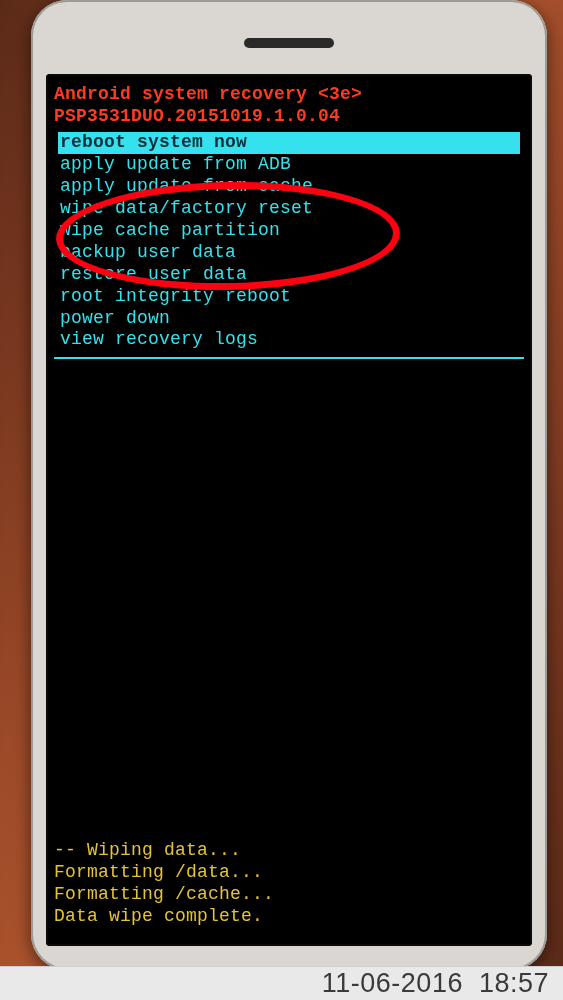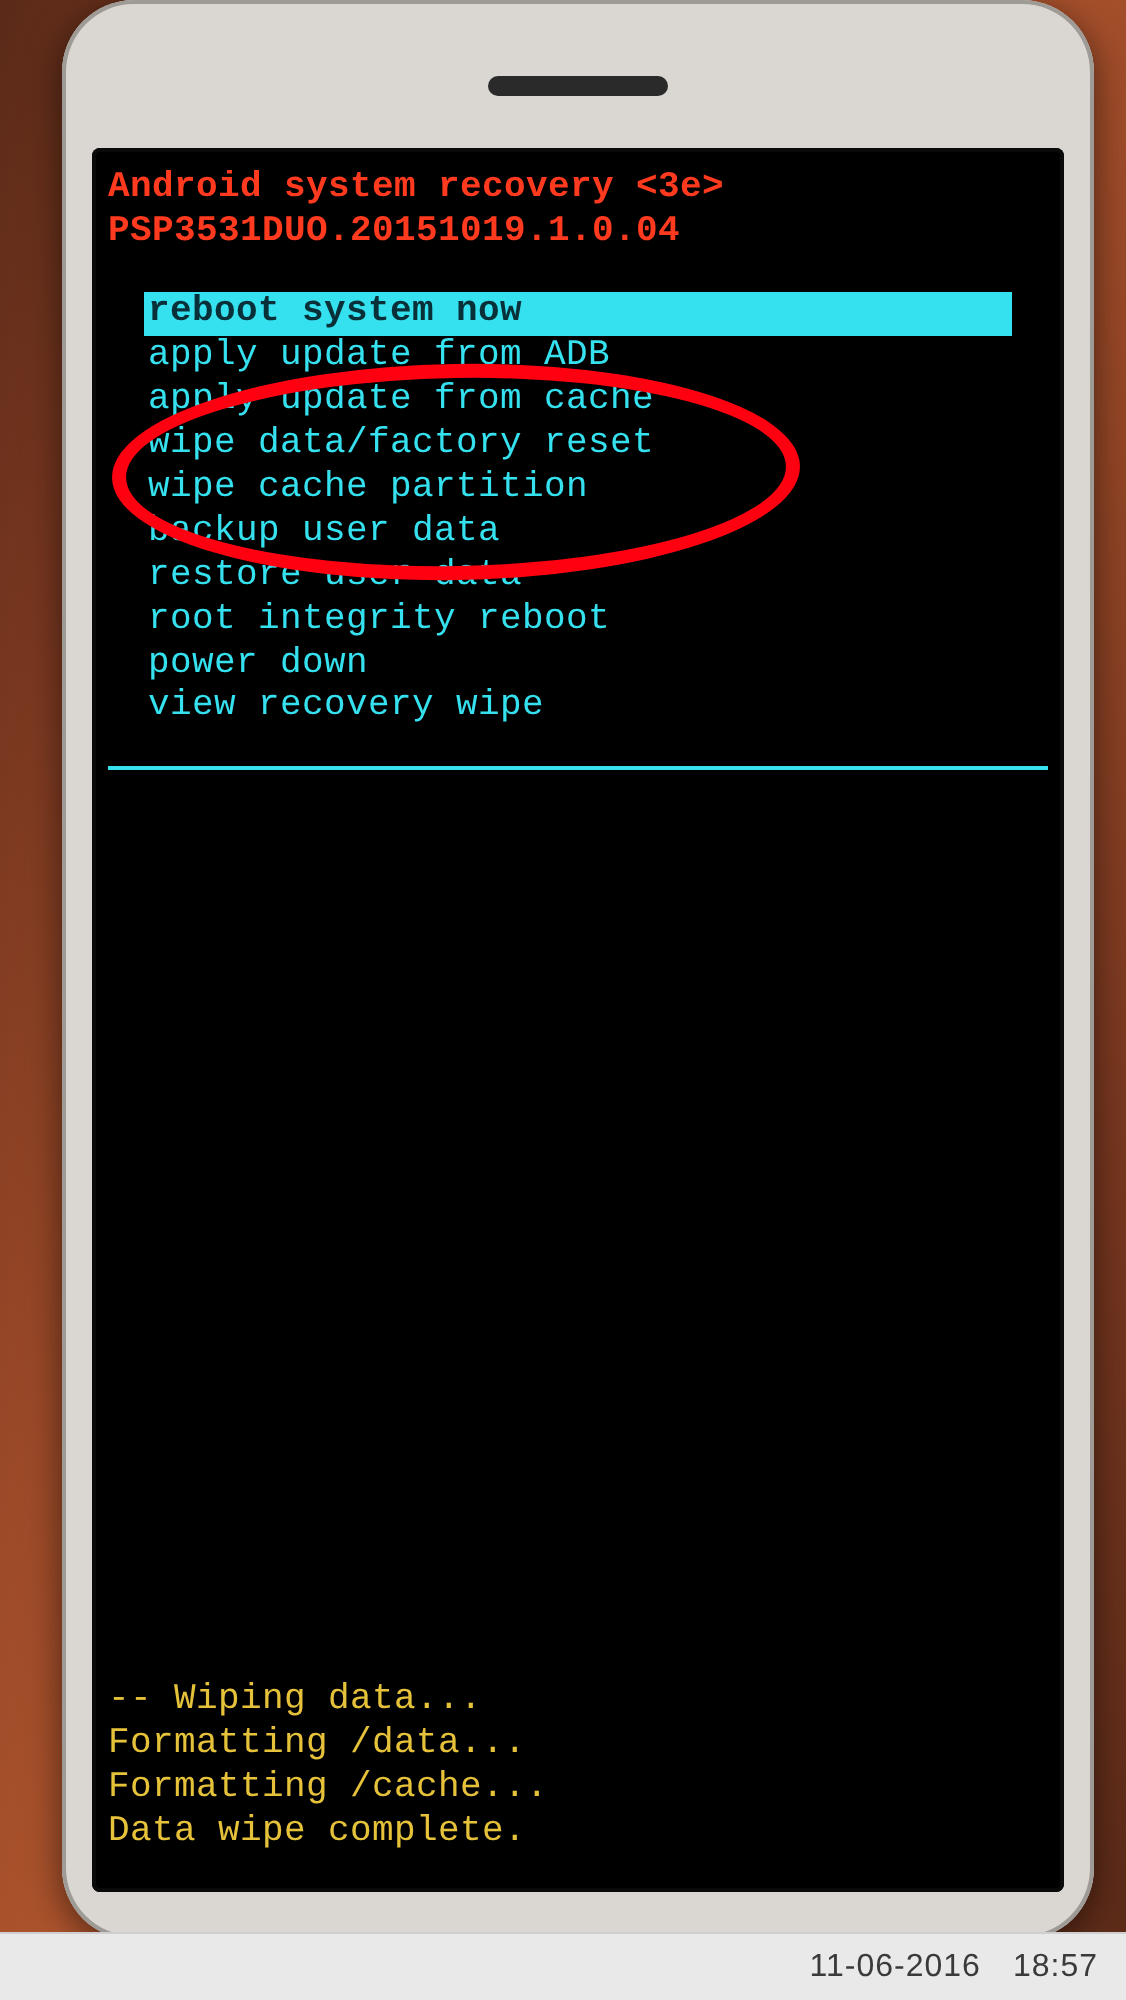--- a/index.html
+++ b/index.html
@@ -31,21 +31,21 @@
     box-sizing:border-box;
     color:#35e1ee;
     font-size:18px;
     line-height:1.22;
     font-family:"Courier New",monospace;
     overflow:hidden;
     letter-spacing:.2px;
   }
   .hdr{color:#ff3a1f;font-weight:bold;}
   .instr{color:#ff3a1f;margin-top:20px;margin-bottom:18px;}
-  .menu{margin:18px;padding:0;list-style:none;}
+  .menu{margin:4px;padding:0;list-style:none;}
   .menu li{color:#35e1ee;white-space:nowrap;padding:0 2px;}
   .menu li.sel{
     background:#35e1ee;color:#083038;
     font-weight:bold;
   }
   .divider{border:none;border-top:2px solid #35e1ee;margin:6px 0 0 0;}
   .log{
     position:absolute;left:8px;right:4px;bottom:18px;
     color:#e6c23a;
     font-size:18px;line-height:1.22;
@@ -58,21 +58,21 @@
     border-radius:50%/50%;
     pointer-events:none;
     transform:rotate(-1deg);
   }
   .tsbar{
     position:absolute;left:0;right:0;bottom:0;height:34px;
     background:#e9e9e9;border-top:1px solid #cfcfcf;
     display:flex;justify-content:flex-end;align-items:center;
     padding:0 14px;box-sizing:border-box;
     font-family:Arial,Helvetica,sans-serif;
-    color:#3a3a3a;font-size:16px;letter-spacing:.5px;
+    color:#3a3a3a;font-size:27px;letter-spacing:.5px;
   }
   .tsbar .sp{margin:0 8px;}
 </style>
 </head>
 <body>
 
 <div class="phone">
   <div class="speaker"></div>
 
   <div class="screen">
@@ -84,21 +84,21 @@
     <ul class="menu">
       <li class="sel">reboot system now</li>
       <li>apply update from ADB</li>
       <li>apply update from cache</li>
       <li>wipe data/factory reset</li>
       <li>wipe cache partition</li>
       <li>backup user data</li>
       <li>restore user data</li>
       <li>root integrity reboot</li>
       <li>power down</li>
-      <li>view recovery wipe</li>
+      <li>view recovery logs</li>
     </ul>
     <hr class="divider">
 
     <div class="log">
       <div>-- Wiping data...</div>
       <div>Formatting /data...</div>
       <div>Formatting /cache...</div>
       <div>Data wipe complete.</div>
     </div>
   </div>

